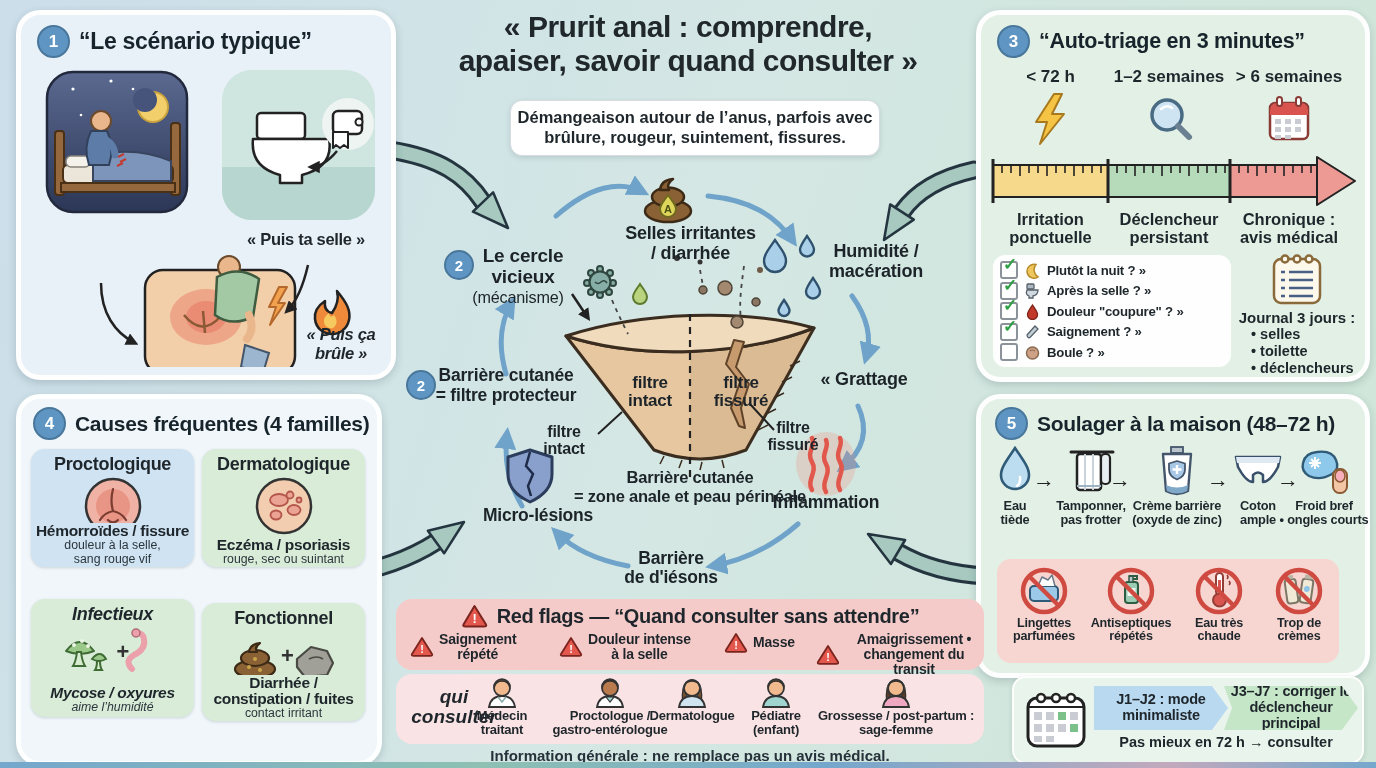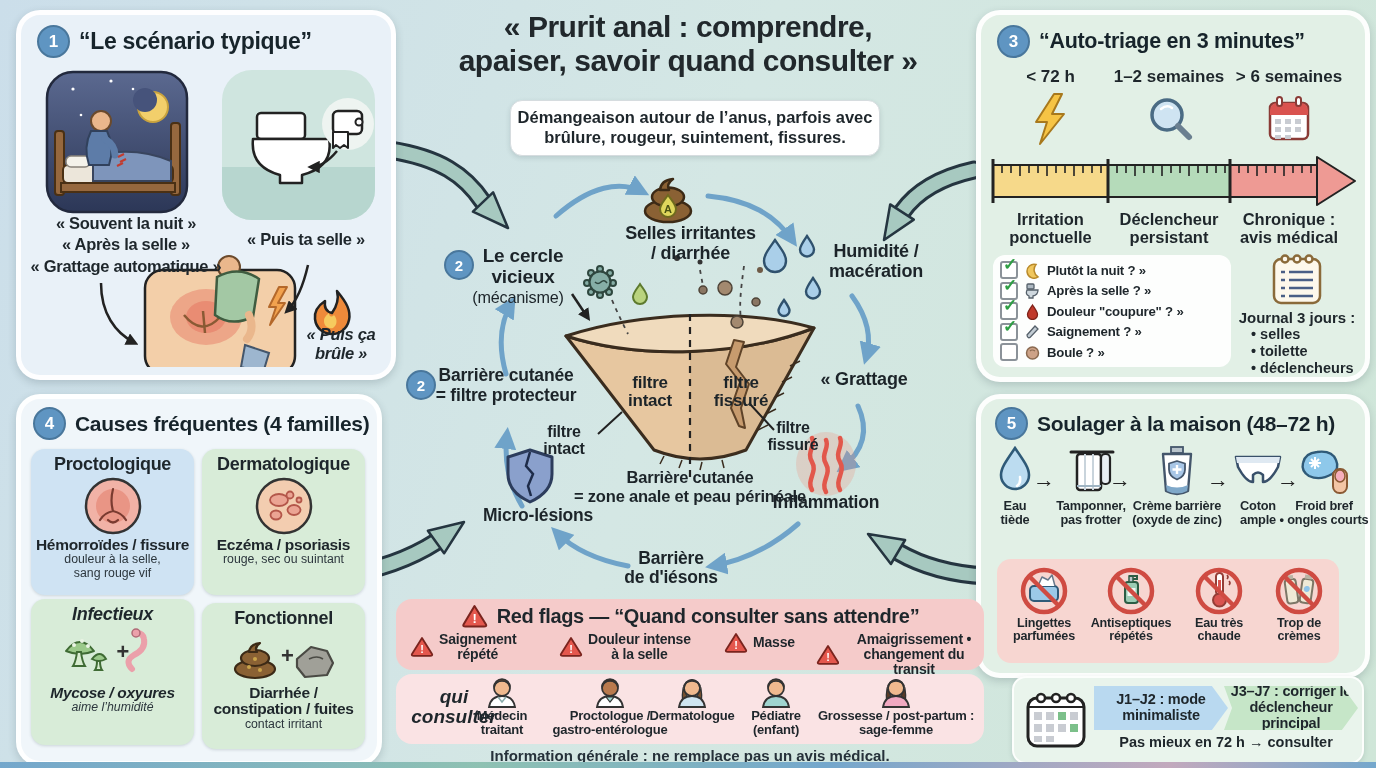--- a/index.html
+++ b/index.html
@@ -58,21 +58,21 @@
   .chevgreen{background:#c6e6c8;clip-path:polygon(0 0,88% 0,100% 50%,88% 100%,0 100%,6% 50%);}
   
   .rftitle{position:absolute;top:5px;left:0;right:0;display:flex;align-items:center;justify-content:center;gap:9px;
     font-size:20px;font-weight:700;letter-spacing:-0.3px;}
   .rfitem{position:absolute;top:33px;display:flex;align-items:center;gap:5px;}
   .rflabel{font-size:14px;font-weight:700;line-height:1.06;text-align:center;white-space:pre-line;letter-spacing:-0.2px;}
   
   .person{position:absolute;display:flex;flex-direction:column;align-items:center;top:3px;text-align:center;}
   .plabel{font-size:13px;font-weight:700;line-height:1.06;white-space:pre-line;margin-top:1px;letter-spacing:-0.2px;}
   
-  .cause{position:absolute;width:163px;height:146px;border-radius:14px;display:flex;flex-direction:column;
+  .cause{position:absolute;width:163px;height:118px;border-radius:14px;display:flex;flex-direction:column;
     align-items:center;text-align:center;box-shadow:0 1px 3px rgba(40,60,70,.18);}
   .ccat{font-size:18px;font-weight:700;margin-top:5px;letter-spacing:-0.3px;}
   .cname{font-size:15.5px;font-weight:700;line-height:1.05;white-space:pre-line;letter-spacing:-0.3px;}
   .cdetail{font-size:12.3px;font-weight:500;line-height:1.12;white-space:pre-line;color:#2c363d;}
   .q{font-size:16.5px;font-weight:700;line-height:1.3;letter-spacing:-0.3px;}
 </style>
 </head>
 <body>
 
 <div id="stage">
@@ -253,25 +253,20 @@
       </g>
       <g>
         <path d="M316,276 c10,12 14,20 12,29 c-2,9 -9,14 -17,14 c-9,0 -16,-6 -17,-15 c-1,-8 4,-14 10,-18 c-1,7 2,11 7,12 c5,-7 7,-14 5,-22 z" fill="#ef8a3a" stroke="#222" stroke-width="2.5" stroke-linejoin="round"></path>
         <path d="M313,300 c4,5 3,10 -1,13 c-5,1 -9,-2 -9,-7 c0,-4 3,-6 5,-8 c0,3 2,5 5,2 z" fill="#f6ca5e"></path>
       </g>
       <g stroke="#222" stroke-width="2.5" fill="none">
         <path d="M80,268 C80,298 94,318 114,328" marker-end="url(#mk1)"></path>
         <path d="M287,250 C282,272 274,288 266,296" marker-end="url(#mk1)"></path>
       </g>
     </svg>
-    <div class="abs ctr" style="left:4px;top:198px;width:202px;text-align:center;">
-      <div class="q">« Souvent la nuit »</div>
-      <div class="q">« Après la selle »</div>
-      <div class="q">« Grattage automatique »</div>
-    </div>
     <div class="abs q" style="left:210px;top:214px;width:150px;text-align:center;">« Puis ta selle »</div>
     <div class="abs q pre" style="left:264px;top:310px;width:112px;text-align:center;line-height:1.15;">« Puis ça
 brûle »</div>
   </div>
 
   <div class="card p3">
     <div class="hdr" style="left:16px;top:10px;">
       <div class="badge">3</div>
       <div class="htitle" style="font-size:21.5px;">“Auto-triage en 3 minutes”</div>
     </div>

